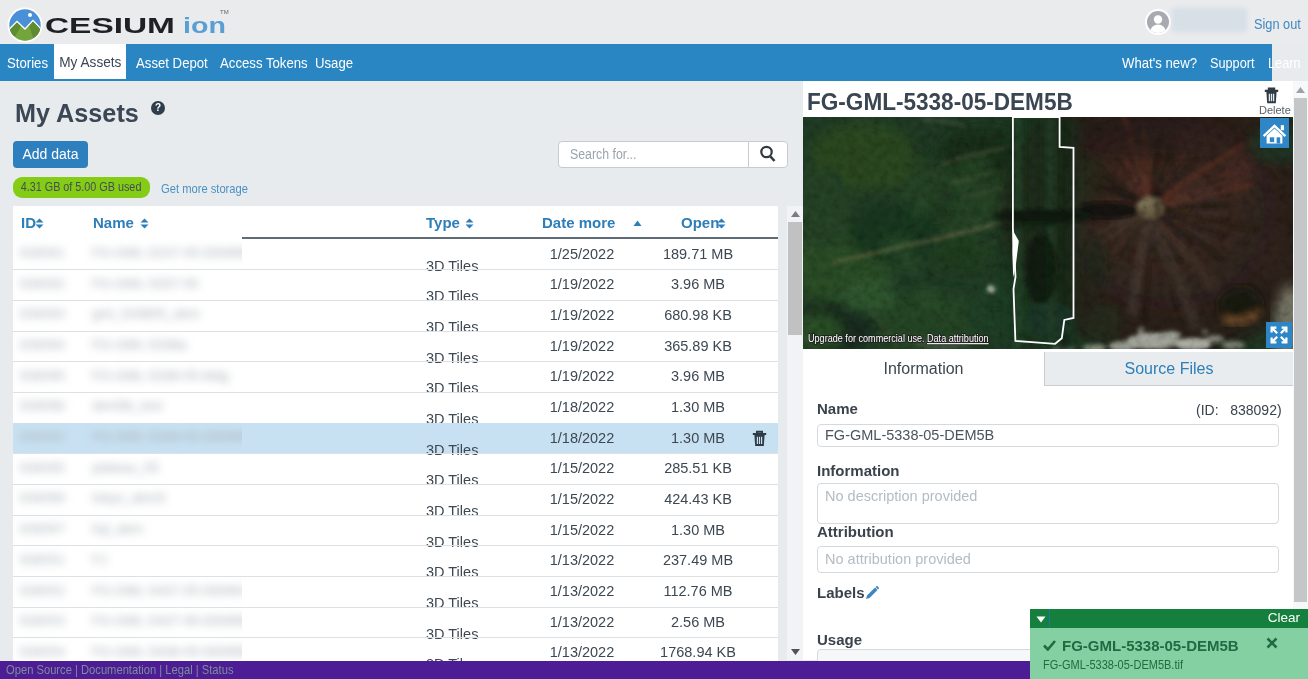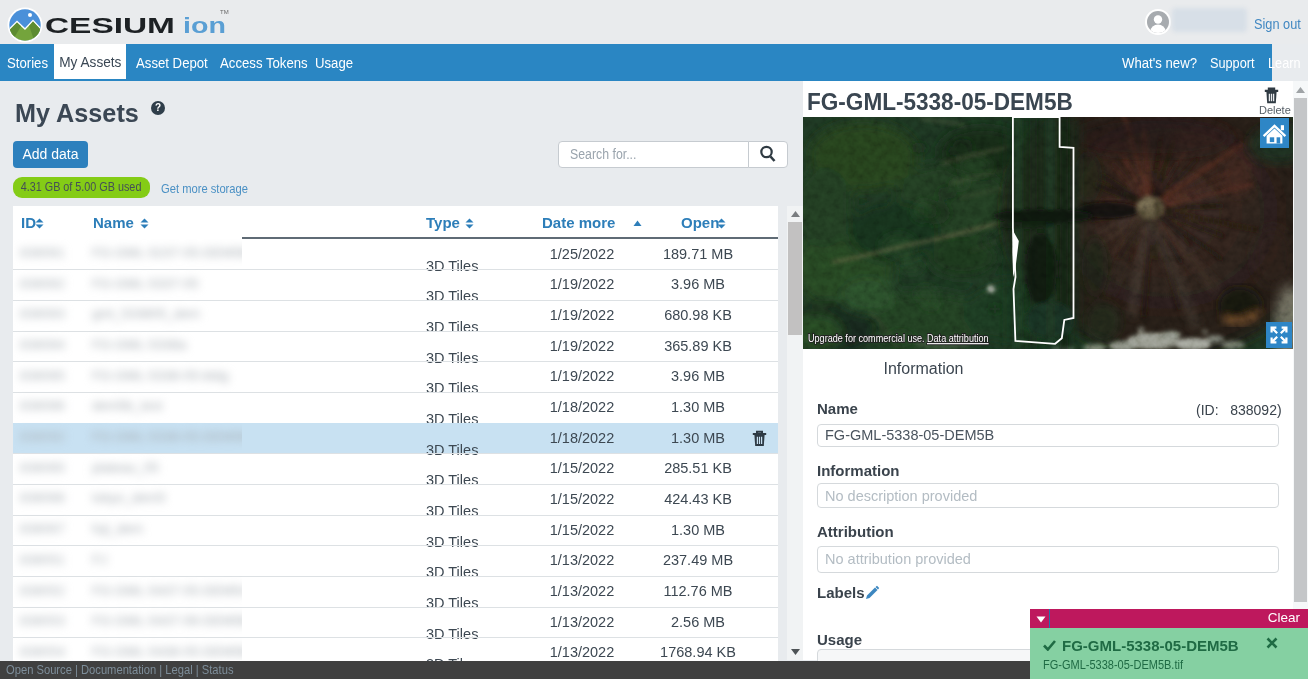--- a/index.html
+++ b/index.html
@@ -34,35 +34,35 @@
 .ctype { position:absolute; left:413px; top:19px; }
 .cdate { position:absolute; left:494px; width:150px; top:7px; text-align:center; }
 .csize { position:absolute; left:610px; width:150px; top:7px; text-align:center; }
 #blurband { position:absolute; left:14px; top:239px; width:228px; height:421px; overflow:hidden; }
 .bid { position:absolute; left:6px; color:#a9b0b6; font-size:13.5px; filter:blur(4px); white-space:nowrap; }
 .bname { position:absolute; left:78px; color:#a4abb1; font-size:13.5px; filter:blur(4px); white-space:nowrap; }
 
 #tsb { position:absolute; left:787px; top:206px; width:16px; height:454px; background:#f1f3f4; }
 #tsb .thumb { position:absolute; left:1px; top:16px; width:14px; height:113px; background:#c2c1c1; }
 
-#footer { position:absolute; left:0; top:661px; width:1308px; height:18px; background:#404040; color:#7d8d99; font-size:13px; line-height:17px; z-index:6; }
+#footer { position:absolute; left:0; top:661px; width:1308px; height:18px; background:#4c1d95; color:#7d8d99; font-size:13px; line-height:17px; z-index:6; }
 
 #rpanel { position:absolute; left:803px; top:81px; width:490px; height:579px; background:#fff; }
 #rtitle { position:absolute; left:807px; top:88px; font-size:24px; font-weight:bold; color:#3a4651; transform:scaleX(0.94); transform-origin:left; white-space:nowrap; }
 #deltxt { position:absolute; left:1259px; top:104px; font-size:11px; color:#555e66; }
 #tabs { position:absolute; left:803px; top:352px; width:490px; height:34px; }
 #tab2 { position:absolute; left:241px; top:0; width:249px; height:34px; background:#e9ecee; border-left:1px solid #c8cdd1; border-bottom:1px solid #c8cdd1; color:#2d7eb9; font-size:16px; text-align:center; line-height:33px; }
 #tab1 { position:absolute; left:0; top:0; width:241px; height:34px; color:#3c4650; font-size:16px; text-align:center; line-height:33px; }
 .flabel { position:absolute; left:817px; font-size:15px; font-weight:bold; color:#3a434c; }
 .finput { position:absolute; left:817px; width:462px; background:#fff; border:1px solid #d5d9dc; border-radius:4px; font-size:14.5px; padding-left:7px; }
 .ph { color:#b3bcc3; }
 #idlabel { position:absolute; left:1196px; top:402px; width:83px; font-size:14px; color:#3a434c; white-space:nowrap; }
 
 #notif { position:absolute; left:1030px; top:609px; width:278px; height:70px; z-index:20; }
-#notifbar { position:absolute; left:0; top:0; width:278px; height:19px; background:#be185d; }
+#notifbar { position:absolute; left:0; top:0; width:278px; height:19px; background:#15803d; }
 #notifbar .caret { position:absolute; left:0; top:0; width:20px; height:19px; border-right:1px solid #2572aa; }
 #notifbar .clear { position:absolute; right:8px; top:1px; color:#fff; font-size:13.5px; }
 #notifbody { position:absolute; left:0; top:19px; width:278px; height:51px; background:#85d0a2; color:#1f6b44; }
 
 #psb { position:absolute; left:1293px; top:81px; width:15px; height:598px; background:#f6f8f9; z-index:5; }
 #psb .thumb { position:absolute; left:1px; top:17px; width:13px; height:504px; background:#c4c6c8; }
 </style>
 </head>
 <body>
 <div id="topbar"></div>
@@ -468,27 +468,28 @@
   <path d="M477.8,219.8 L483.4,225.4 M483.4,220.6 L483.4,225.4 L478.6,225.4"></path>
 </g>
 </svg>
 <svg class="abs" style="left:1264px;top:87px" width="15" height="17" viewBox="0 0 15 17">
   <path d="M0.8,3.9 L14.2,3.9 M5,3.9 L5,1.6 L10,1.6 L10,3.9" stroke="#2f3a42" stroke-width="2.4" fill="none"></path>
   <path d="M2.4,5 L3.2,16.2 L11.8,16.2 L12.6,5 Z" fill="#2f3a42"></path>
   <path d="M5.4,6.8 L5.4,14.2 M7.5,6.8 L7.5,14.2 M9.6,6.8 L9.6,14.2" stroke="#e8ebee" stroke-width="1.3" fill="none"></path>
 </svg>
 <div id="tabs">
     <div id="tab1">Information</div>
+    <div id="tab2">Source Files</div>
   </div>
 <div id="form">
   <div class="flabel" style="top:400px">Name</div>
   <div id="idlabel">(ID:&nbsp;&nbsp;&nbsp;838092)</div>
   <div class="finput" style="top:424px;height:23px;line-height:21px;color:#4a545e">FG-GML-5338-05-DEM5B</div>
   <div class="flabel" style="top:462px">Information</div>
-  <div class="finput ph" style="top:483px;height:25px;line-height:24px">No description provided</div>
+  <div class="finput ph" style="top:483px;height:41px;line-height:24px">No description provided</div>
   <div class="flabel" style="top:523px">Attribution</div>
   <div class="finput ph" style="top:546px;height:27px;line-height:25px">No attribution provided</div>
   <div class="flabel" style="top:584px">Labels</div>
   <svg class="abs" style="left:864px;top:585px" width="16" height="16" viewBox="0 0 16 16">
     <path d="M2,14 L3,10.5 L11,2.5 L13.5,5 L5.5,13 Z M11.5,2 L13,0.8 L15.2,3 L14,4.5 Z" fill="#3d87c0"></path>
   </svg>
   <div class="flabel" style="top:631px">Usage</div>
   <div class="finput" style="top:649px;height:30px;background:#f6f7f8"></div>
 </div>
 <div id="notif">

